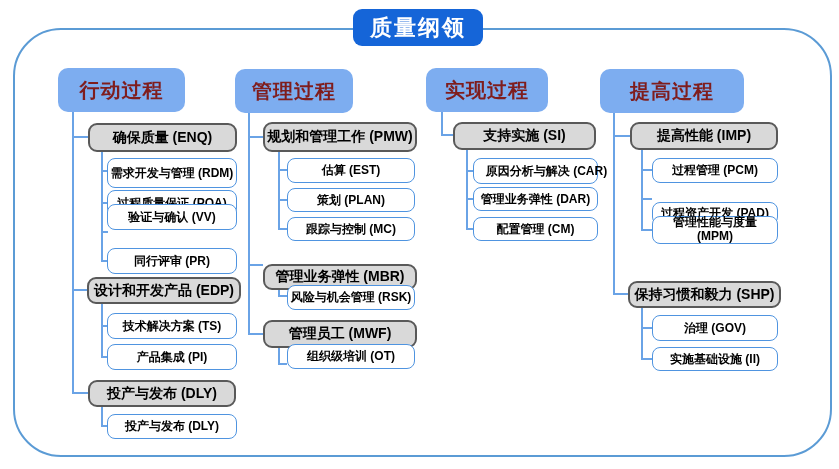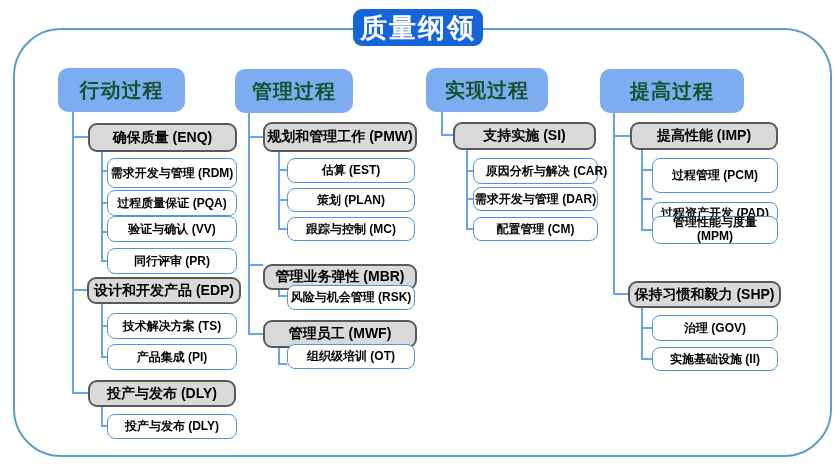--- a/index.html
+++ b/index.html
@@ -7,24 +7,24 @@
     position:relative;width:839px;height:469px;background:#fff;overflow:hidden;
     font-family:"Liberation Sans","DejaVu Sans",sans-serif;
   }
   .outline{
     position:absolute;border:2px solid var(--outline,#5b9bd5);border-radius:48px;
     background:transparent;
   }
   .title{
     position:absolute;background:var(--title-bg,#1565d8);color:#fff;border-radius:9px;
     display:flex;align-items:center;justify-content:center;
-    font-size:27px;font-weight:bold;letter-spacing:2px;z-index:6;
+    font-size:22px;font-weight:bold;letter-spacing:2px;z-index:6;
   }
   .hd{
-    position:absolute;background:var(--header-bg,#7dadf0);color:#14532d;border-radius:10px;
+    position:absolute;background:var(--header-bg,#7dadf0);color:#7f1d1d;border-radius:10px;
     display:flex;align-items:center;justify-content:center;
     font-size:20px;font-weight:bold;letter-spacing:1px;z-index:5;
   }
   .gb{
     position:absolute;background:var(--gray-fill,#d9d9d9);border:2px solid var(--gray-border,#595959);
     border-radius:9px;display:flex;align-items:center;justify-content:center;
     font-size:14px;font-weight:bold;color:#000;white-space:nowrap;z-index:5;
     box-sizing:border-box;padding:0 2px;
   }
   .wb{
@@ -94,43 +94,43 @@
   <div class="title" style="left:353px;top:9px;width:130px;height:37px;">质量纲领</div>
 
   <div class="hd" style="left:58px;top:68px;width:127px;height:44px;">行动过程</div>
   <div class="hd" style="left:235px;top:69px;width:118px;height:44px;">管理过程</div>
   <div class="hd" style="left:426px;top:68px;width:122px;height:44px;">实现过程</div>
   <div class="hd" style="left:600px;top:69px;width:144px;height:44px;">提高过程</div>
 
   <div class="gb" style="left:88px;top:123px;width:149px;height:29px;">确保质量 (ENQ)</div>
   <div class="wb" style="left:107px;top:158px;width:130px;height:30px;">需求开发与管理 (RDM)</div>
   <div class="wb" style="left:107px;top:190px;width:130px;height:26px;">过程质量保证 (PQA)</div>
-  <div class="wb" style="left:107px;top:216px;width:130px;height:26px;">验证与确认 (VV)</div>
+  <div class="wb" style="left:107px;top:204px;width:130px;height:26px;">验证与确认 (VV)</div>
   <div class="wb" style="left:107px;top:248px;width:130px;height:26px;">同行评审 (PR)</div>
   <div class="gb" style="left:87px;top:277px;width:154px;height:27px;">设计和开发产品 (EDP)</div>
   <div class="wb" style="left:107px;top:313px;width:130px;height:26px;">技术解决方案 (TS)</div>
   <div class="wb" style="left:107px;top:344px;width:130px;height:26px;">产品集成 (PI)</div>
   <div class="gb" style="left:88px;top:380px;width:148px;height:27px;">投产与发布 (DLY)</div>
   <div class="wb" style="left:107px;top:414px;width:130px;height:25px;">投产与发布 (DLY)</div>
 
   <div class="gb" style="left:263px;top:122px;width:154px;height:30px;">规划和管理工作 (PMW)</div>
   <div class="wb" style="left:287px;top:188px;width:128px;height:24px;">策划 (PLAN)</div>
   <div class="wb" style="left:287px;top:158px;width:128px;height:25px;">估算 (EST)</div>
   <div class="wb" style="left:287px;top:217px;width:128px;height:24px;">跟踪与控制 (MC)</div>
   <div class="gb" style="left:263px;top:252px;width:154px;height:26px;margin-top:12px;">管理业务弹性 (MBR)</div>
   <div class="wb" style="left:287px;top:285px;width:128px;height:25px;">风险与机会管理 (RSK)</div>
   <div class="gb" style="left:263px;top:320px;width:154px;height:28px;">管理员工 (MWF)</div>
   <div class="wb" style="left:287px;top:344px;width:128px;height:25px;">组织级培训 (OT)</div>
 
   <div class="gb" style="left:453px;top:122px;width:143px;height:28px;">支持实施 (SI)</div>
   <div class="wb" style="left:473px;top:158px;width:125px;height:26px;padding-left:24px;">原因分析与解决 (CAR)</div>
-  <div class="wb" style="left:473px;top:187px;width:125px;height:24px;">需求开发与管理 (DAR)</div>
+  <div class="wb" style="left:473px;top:187px;width:125px;height:24px;">管理业务弹性 (DAR)</div>
   <div class="wb" style="left:473px;top:217px;width:125px;height:24px;">配置管理 (CM)</div>
 
   <div class="gb" style="left:630px;top:122px;width:148px;height:28px;">提高性能 (IMP)</div>
-  <div class="wb" style="left:652px;top:158px;width:126px;height:35px;">过程管理 (PCM)</div>
+  <div class="wb" style="left:652px;top:158px;width:126px;height:25px;">过程管理 (PCM)</div>
   <div class="wb" style="left:652px;top:188px;width:126px;height:23px;margin-top:14px;">过程资产开发 (PAD)</div>
   <div class="wb wrap" style="left:652px;top:216px;width:126px;height:28px;">管理性能与度量 (MPM)</div>
   <div class="gb" style="left:628px;top:281px;width:153px;height:27px;">保持习惯和毅力 (SHP)</div>
   <div class="wb" style="left:652px;top:315px;width:126px;height:26px;">治理 (GOV)</div>
   <div class="wb" style="left:652px;top:347px;width:126px;height:24px;">实施基础设施 (II)</div>
 
 </div>
 
 </body></html>

